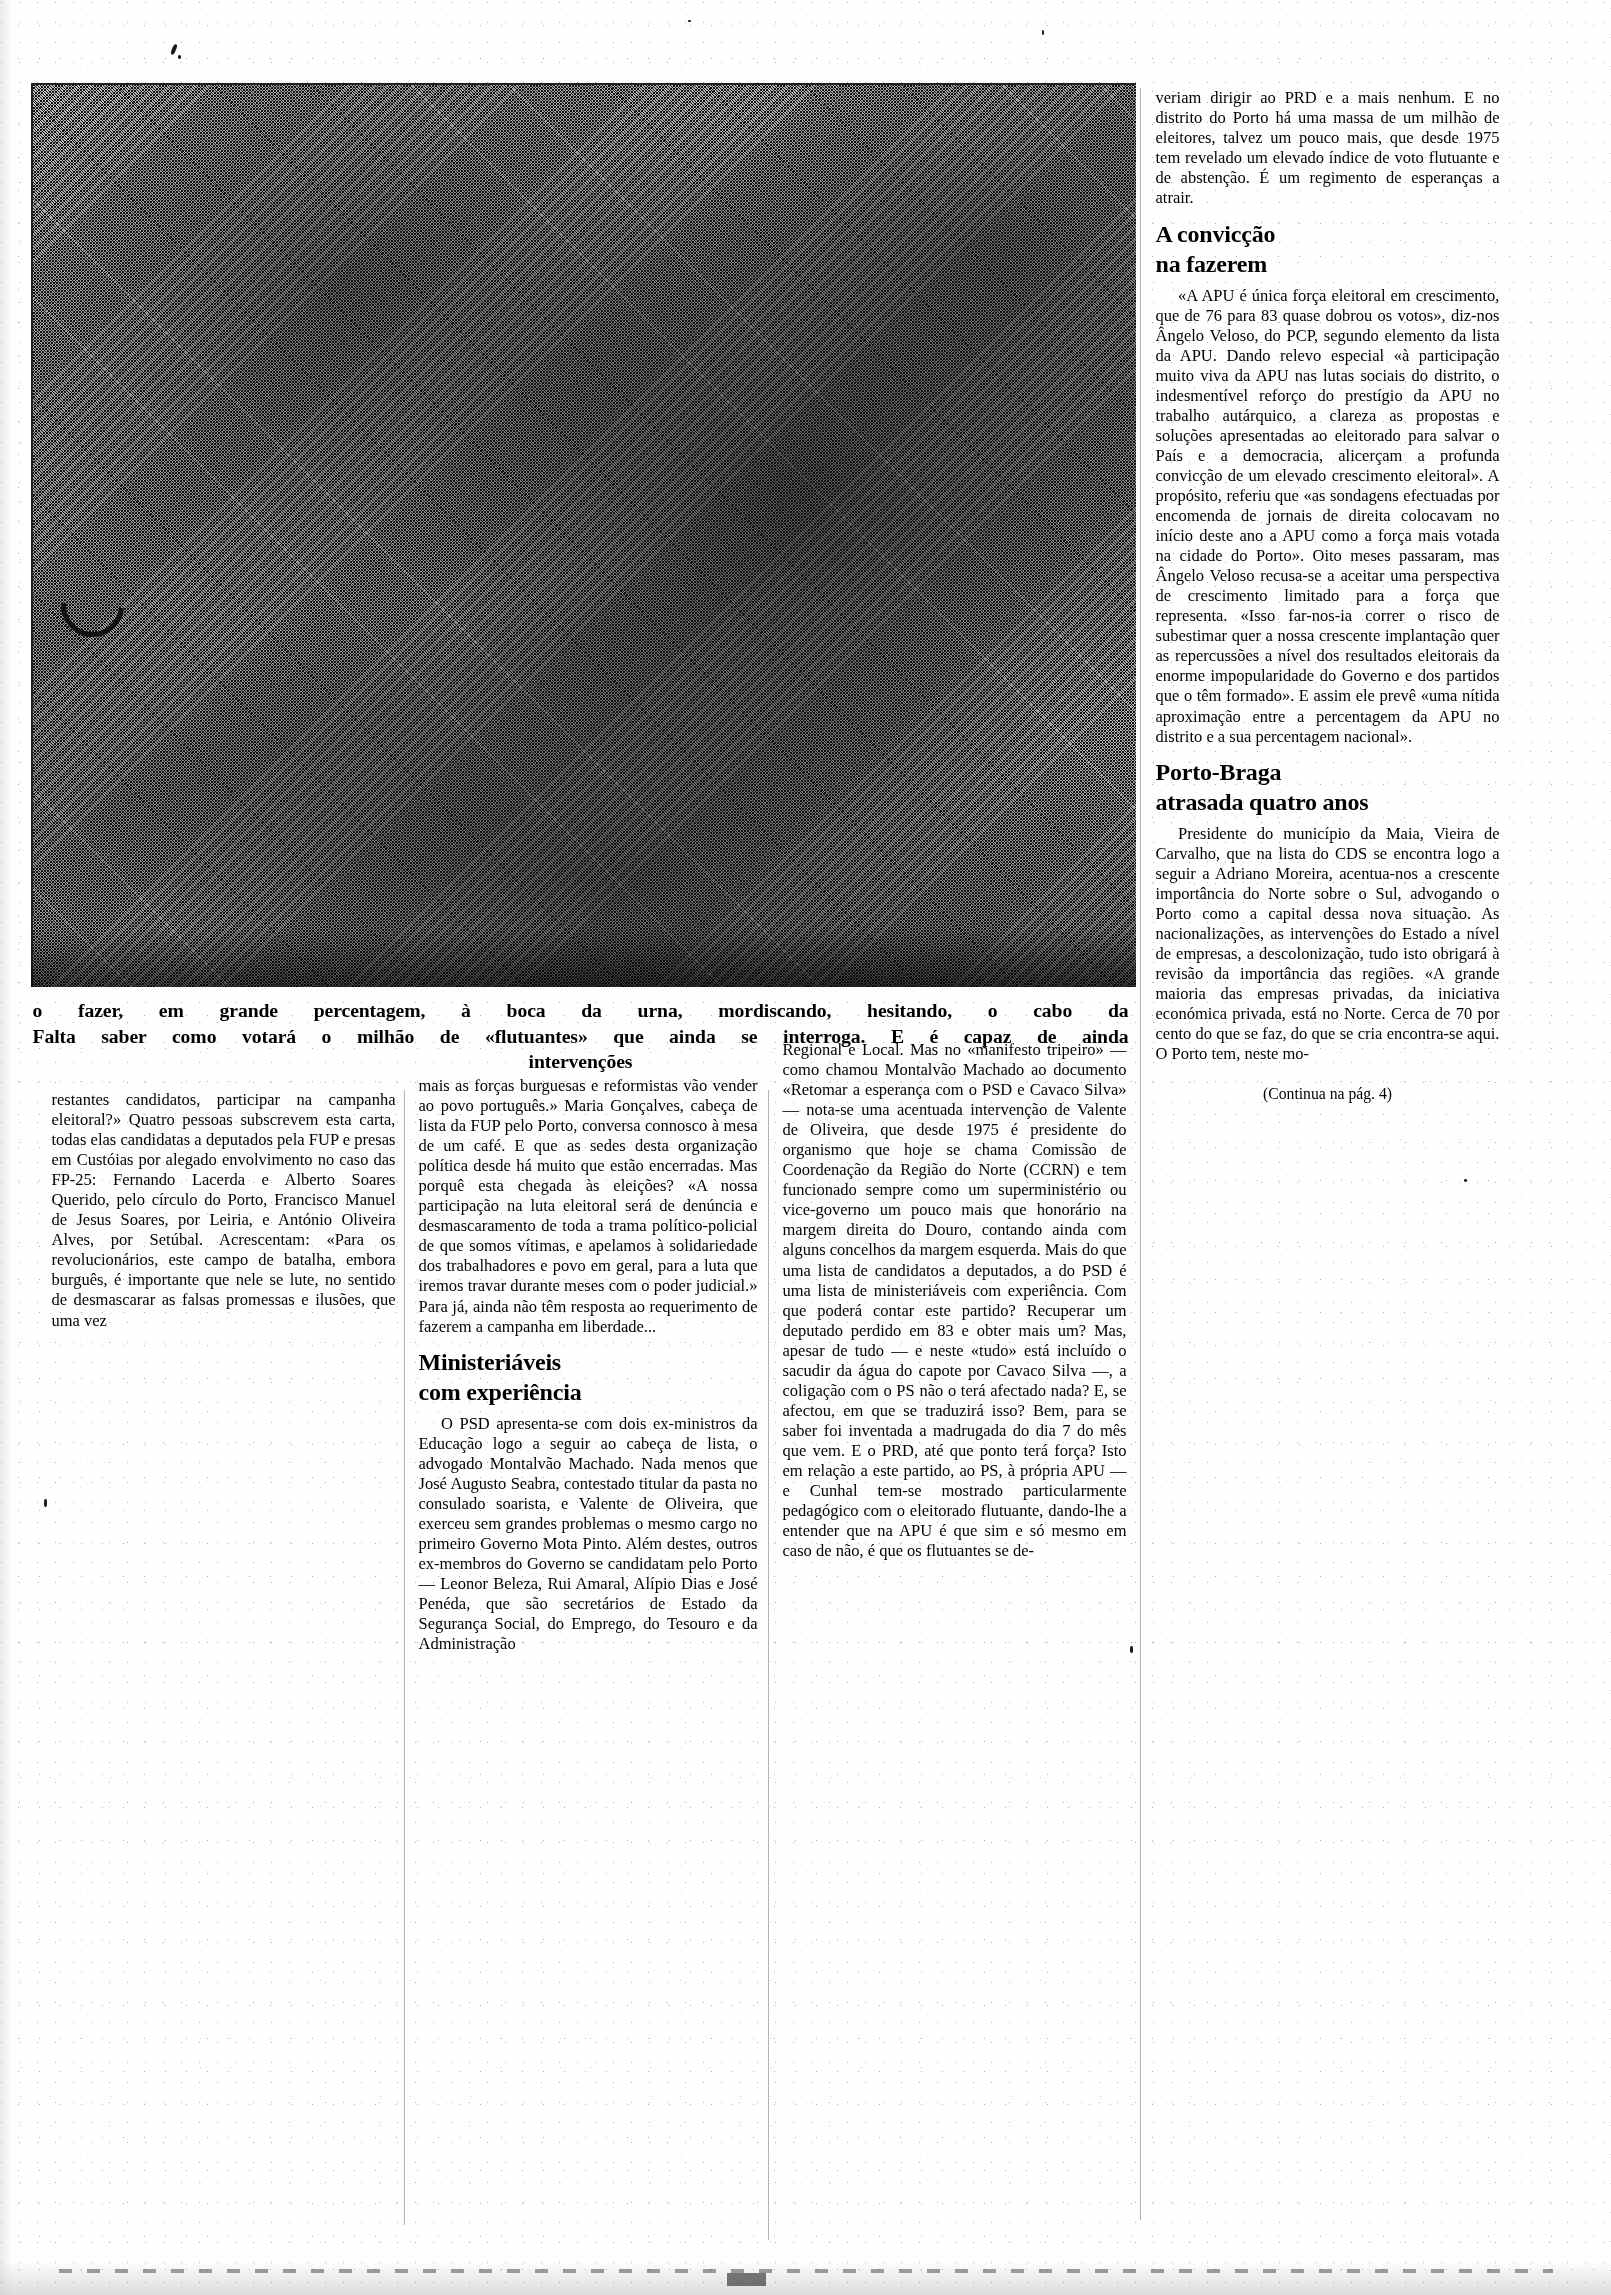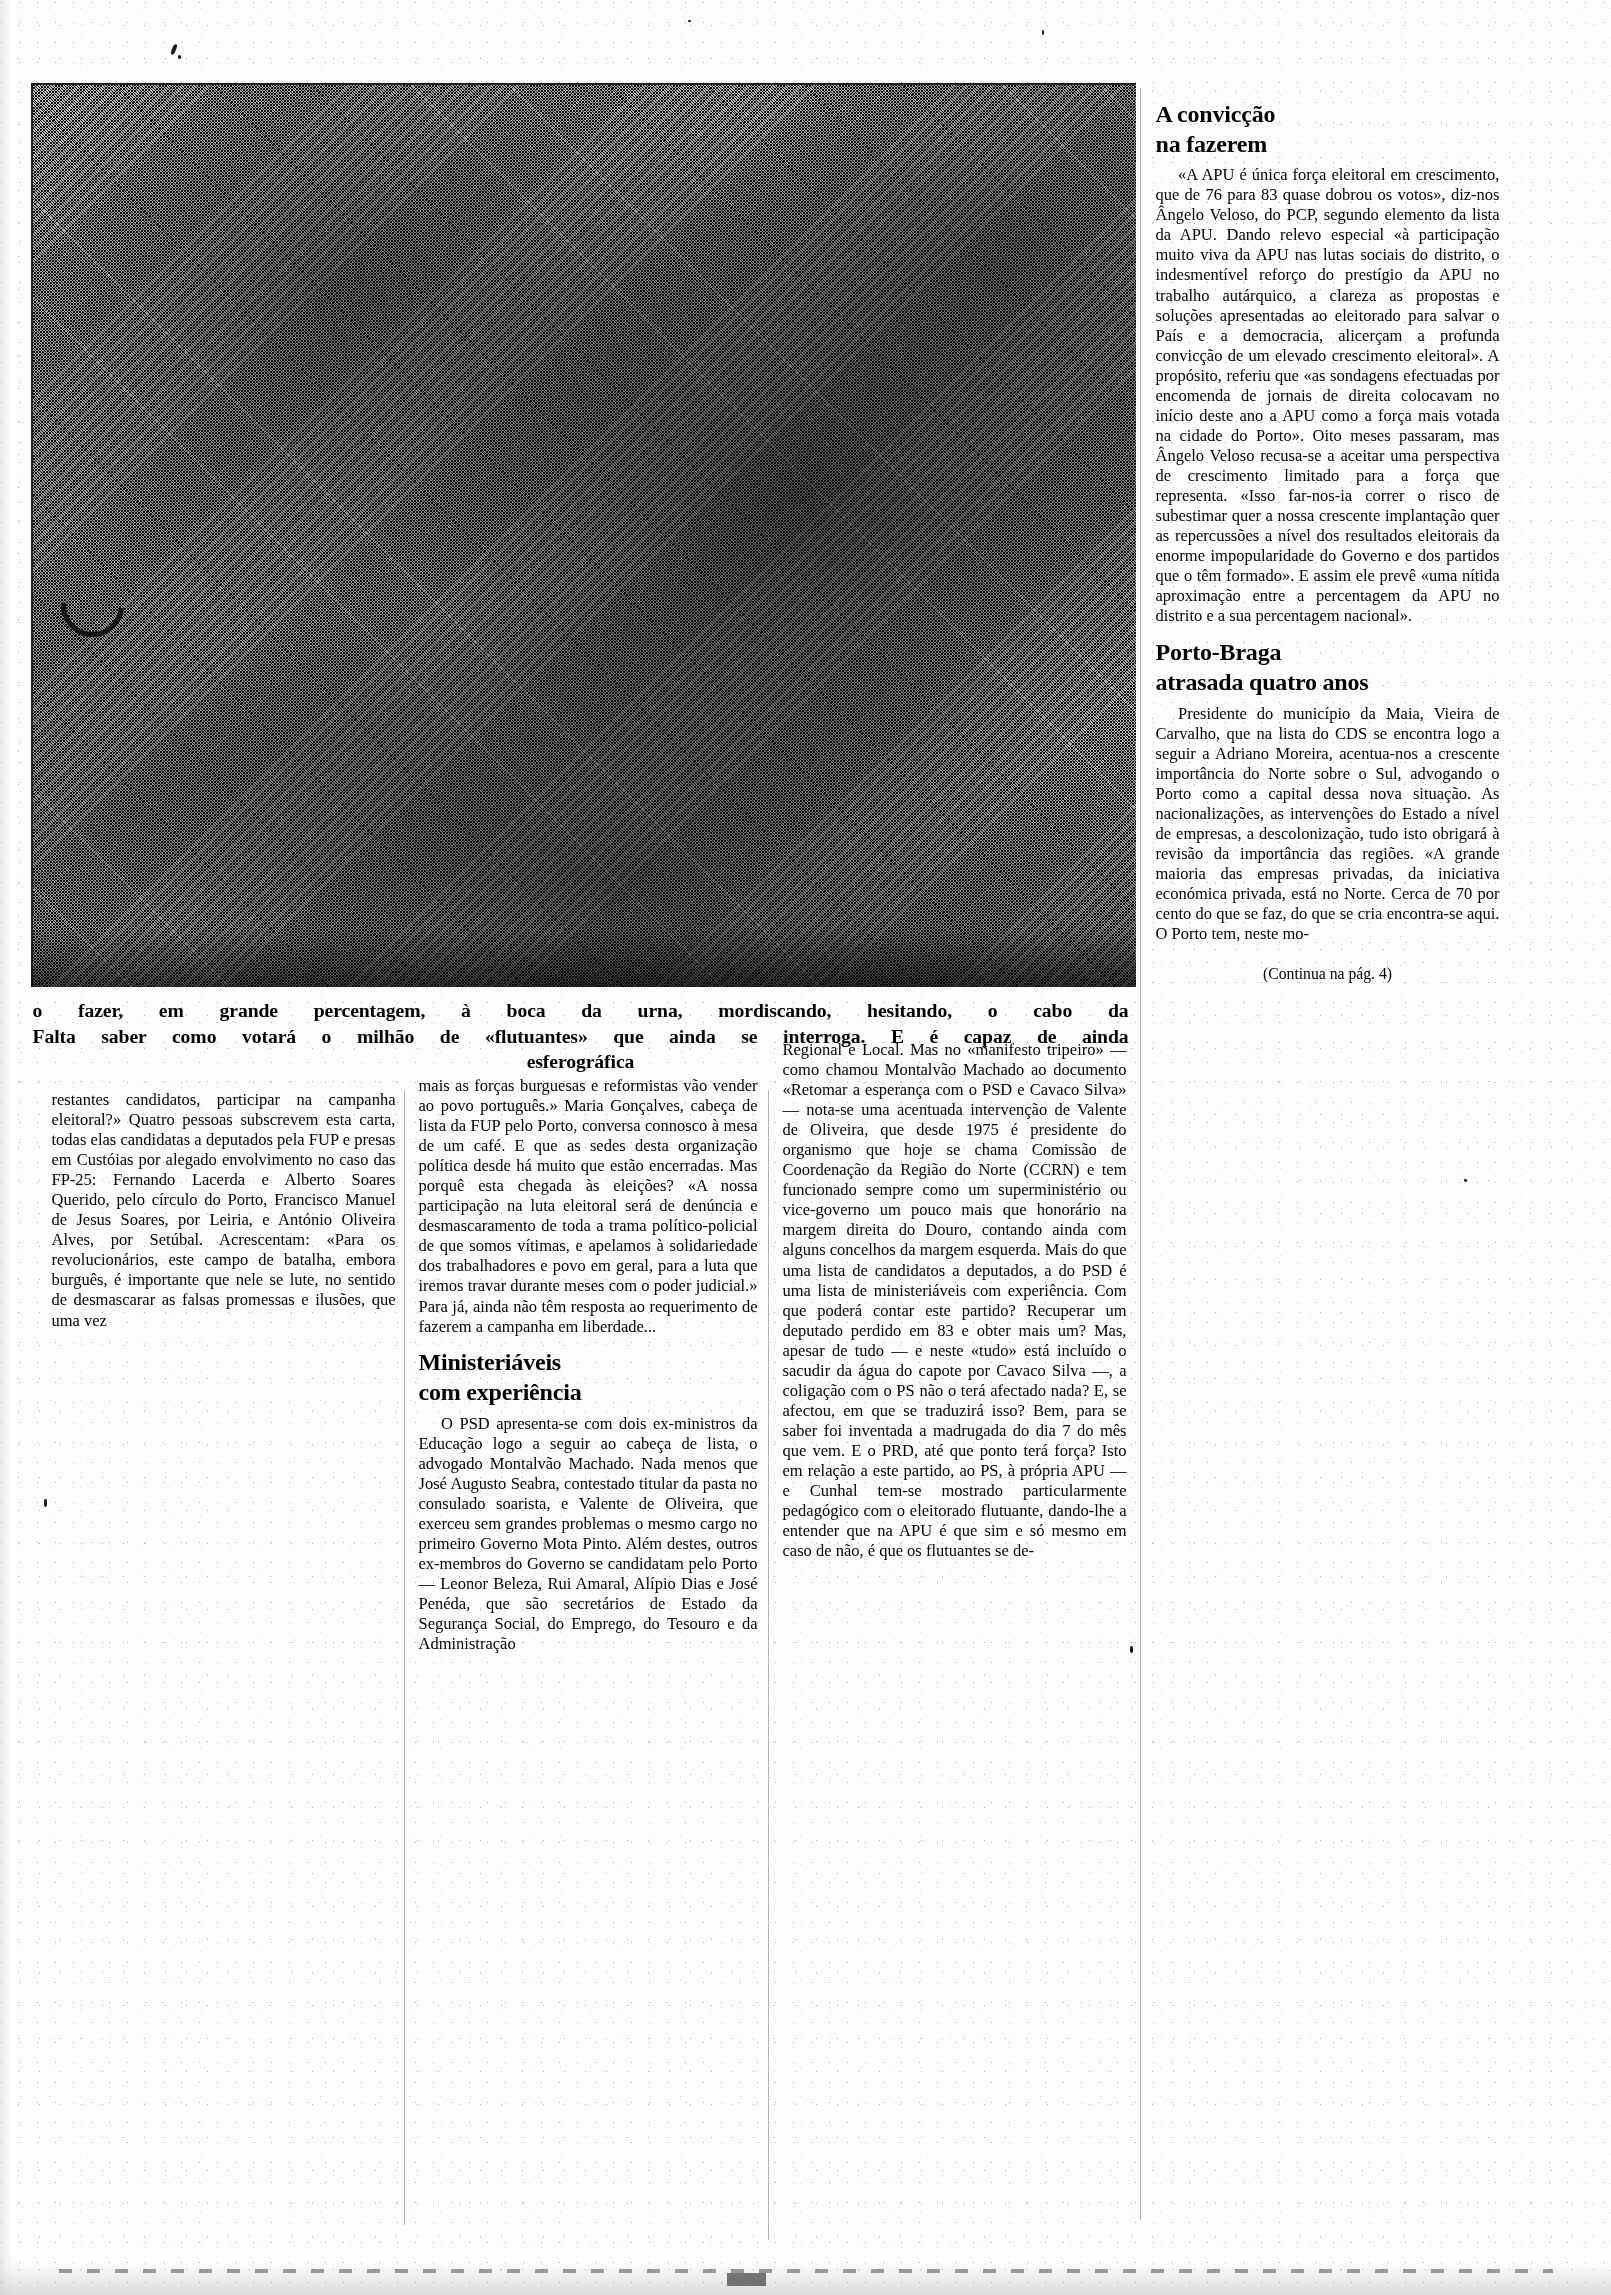--- a/index.html
+++ b/index.html
@@ -155,21 +155,21 @@
 
     <div id="photo-wrap">
       <div id="photo"></div>
       <div id="photo-dark-band"></div>
       <div id="photo-crescent"></div>
     </div>
 
     <div id="caption">
       <span class="l l2">o fazer, em grande percentagem, à boca da urna, mordiscando, hesitando, o cabo da</span>
       <span class="l l1">Falta saber como votará o milhão de «flutuantes» que ainda se interroga. E é capaz de ainda</span>
-      <span class="l l3">esferográfica</span>
+      <span class="l l3">intervenções</span>
     </div>
 
     <div class="vrule" id="rule-a"></div>
     <div class="vrule" id="rule-b"></div>
     <div class="vrule" id="rule-c"></div>
 
     <div class="col" id="col1">
       <p class="noind">restantes candidatos, participar na campanha eleitoral?» Quatro pessoas subscrevem esta carta, todas elas candidatas a deputados pela FUP e presas em Custóias por alegado envolvimento no caso das FP-25: Fernando Lacerda e Alberto Soares Querido, pelo círculo do Porto, Francisco Manuel de Jesus Soares, por Leiria, e António Oliveira Alves, por Setúbal. Acrescentam: «Para os revolucionários, este campo de batalha, embora burguês, é importante que nele se lute, no sentido de desmascarar as falsas promessas e ilusões, que uma vez</p>
     </div>
 
@@ -178,20 +178,21 @@
       <p class="sub">Ministeriáveis</p>
       <p class="sub" style="margin-top:-4.9px !important;">com experiência</p>
       <p>O PSD apresenta-se com dois ex-ministros da Educação logo a seguir ao cabeça de lista, o advogado Montalvão Machado. Nada menos que José Augusto Seabra, contestado titular da pasta no consulado soarista, e Valente de Oliveira, que exerceu sem grandes problemas o mesmo cargo no primeiro Governo Mota Pinto. Além destes, outros ex-membros do Governo se candidatam pelo Porto — Leonor Beleza, Rui Amaral, Alípio Dias e José Penéda, que são secretários de Estado da Segurança Social, do Emprego, do Tesouro e da Administração</p>
     </div>
 
     <div class="col" id="col3">
       <p class="noind">Regional e Local. Mas no «manifesto tripeiro» — como chamou Montalvão Machado ao documento «Retomar a esperança com o PSD e Cavaco Silva» — nota-se uma acentuada intervenção de Valente de Oliveira, que desde 1975 é presidente do organismo que hoje se chama Comissão de Coordenação da Região do Norte (CCRN) e tem funcionado sempre como um superministério ou vice-governo um pouco mais que honorário na margem direita do Douro, contando ainda com alguns concelhos da margem esquerda. Mais do que uma lista de candidatos a deputados, a do PSD é uma lista de ministeriáveis com experiência. Com que poderá contar este partido? Recuperar um deputado perdido em 83 e obter mais um? Mas, apesar de tudo — e neste «tudo» está incluído o sacudir da água do capote por Cavaco Silva —, a coligação com o PS não o terá afectado nada? E, se afectou, em que se traduzirá isso? Bem, para se saber foi inventada a madrugada do dia 7 do mês que vem. E o PRD, até que ponto terá força? Isto em relação a este partido, ao PS, à própria APU — e Cunhal tem-se mostrado particularmente pedagógico com o eleitorado flutuante, dando-lhe a entender que na APU é que sim e só mesmo em caso de não, é que os flutuantes se de-</p>
     </div>
 
     <div class="col" id="col4">
+      <p class="noind">veriam dirigir ao PRD e a mais nenhum. E no distrito do Porto há uma massa de um milhão de eleitores, talvez um pouco mais, que desde 1975 tem revelado um elevado índice de voto flutuante e de abstenção. É um regimento de esperanças a atrair.</p>
       <p class="sub">A convicção</p>
       <p class="sub" style="margin-top:-4.9px !important;">na fazerem</p>
       <p>«A APU é única força eleitoral em crescimento, que de 76 para 83 quase dobrou os votos», diz-nos Ângelo Veloso, do PCP, segundo elemento da lista da APU. Dando relevo especial «à participação muito viva da APU nas lutas sociais do distrito, o indesmentível reforço do prestígio da APU no trabalho autárquico, a clareza as propostas e soluções apresentadas ao eleitorado para salvar o País e a democracia, alicerçam a profunda convicção de um elevado crescimento eleitoral». A propósito, referiu que «as sondagens efectuadas por encomenda de jornais de direita colocavam no início deste ano a APU como a força mais votada na cidade do Porto». Oito meses passaram, mas Ângelo Veloso recusa-se a aceitar uma perspectiva de crescimento limitado para a força que representa. «Isso far-nos-ia correr o risco de subestimar quer a nossa crescente implantação quer as repercussões a nível dos resultados eleitorais da enorme impopularidade do Governo e dos partidos que o têm formado». E assim ele prevê «uma nítida aproximação entre a percentagem da APU no distrito e a sua percentagem nacional».</p>
       <p class="sub">Porto-Braga</p>
       <p class="sub" style="margin-top:-4.9px !important;">atrasada quatro anos</p>
       <p>Presidente do município da Maia, Vieira de Carvalho, que na lista do CDS se encontra logo a seguir a Adriano Moreira, acentua-nos a crescente importância do Norte sobre o Sul, advogando o Porto como a capital dessa nova situação. As nacionalizações, as intervenções do Estado a nível de empresas, a descolonização, tudo isto obrigará à revisão da importância das regiões. «A grande maioria das empresas privadas, da iniciativa económica privada, está no Norte. Cerca de 70 por cento do que se faz, do que se cria encontra-se aqui. O Porto tem, neste mo-</p>
       <p class="contin">(Continua na pág. 4)</p>
     </div>
 
   </div>

